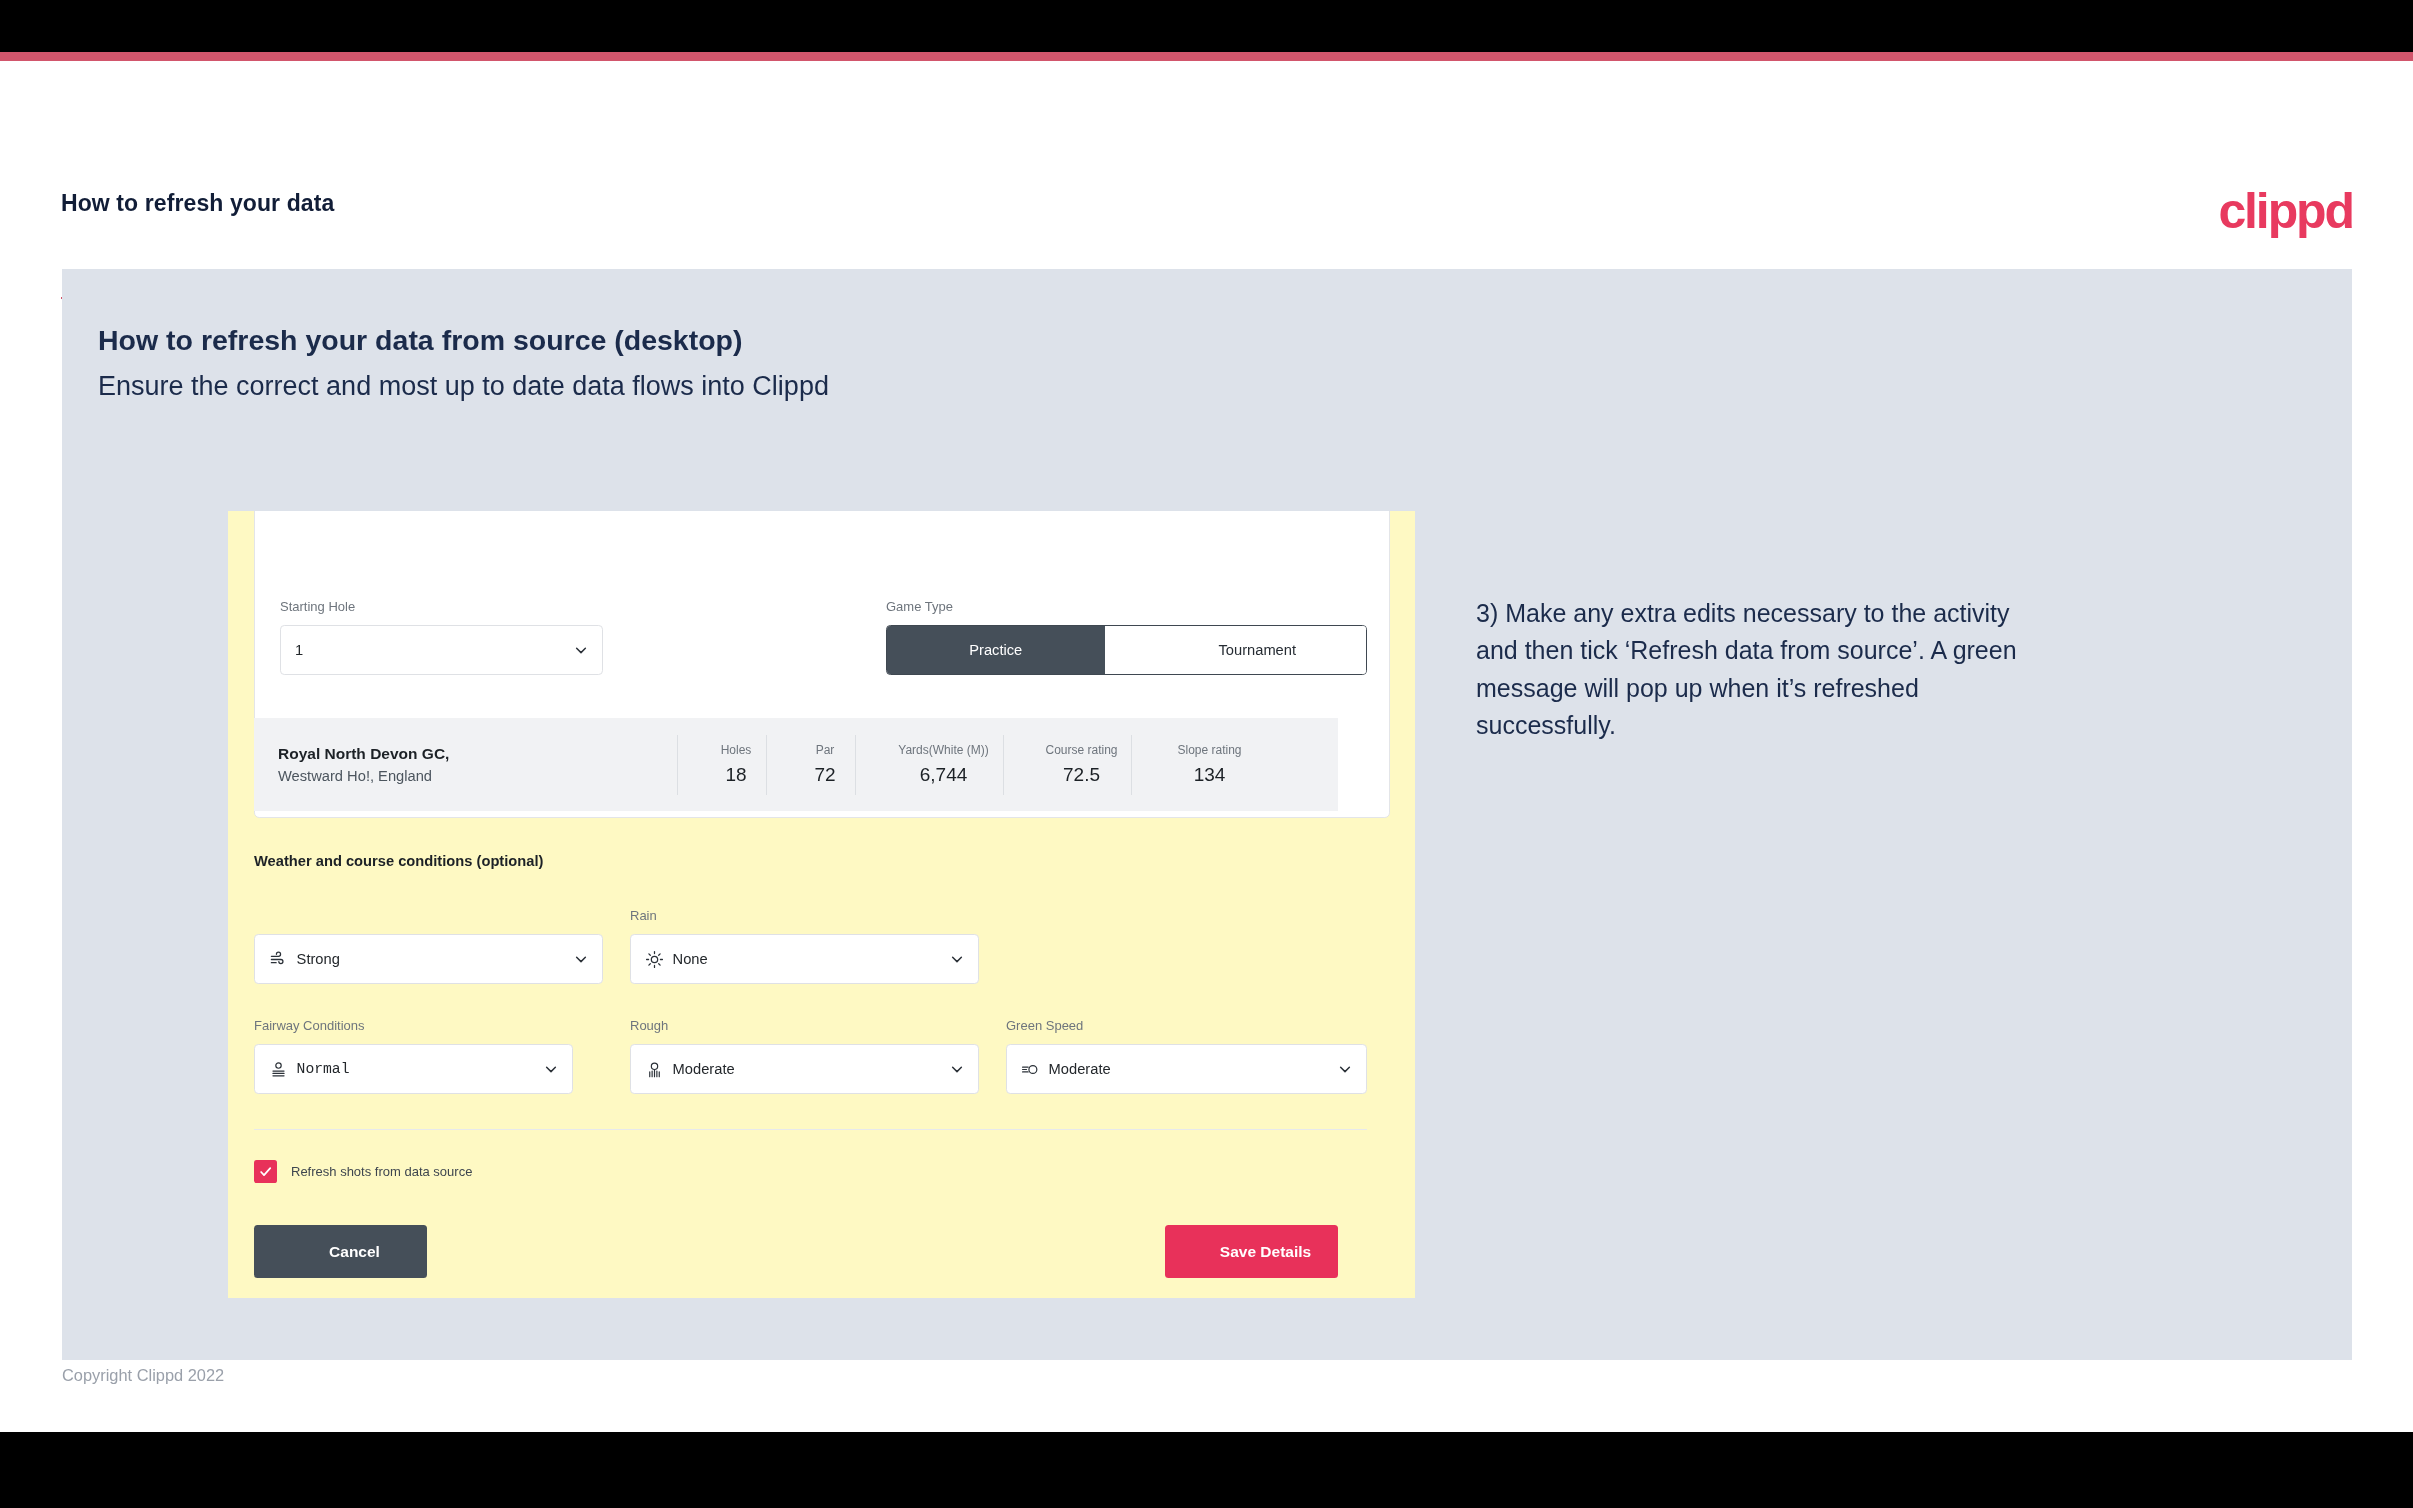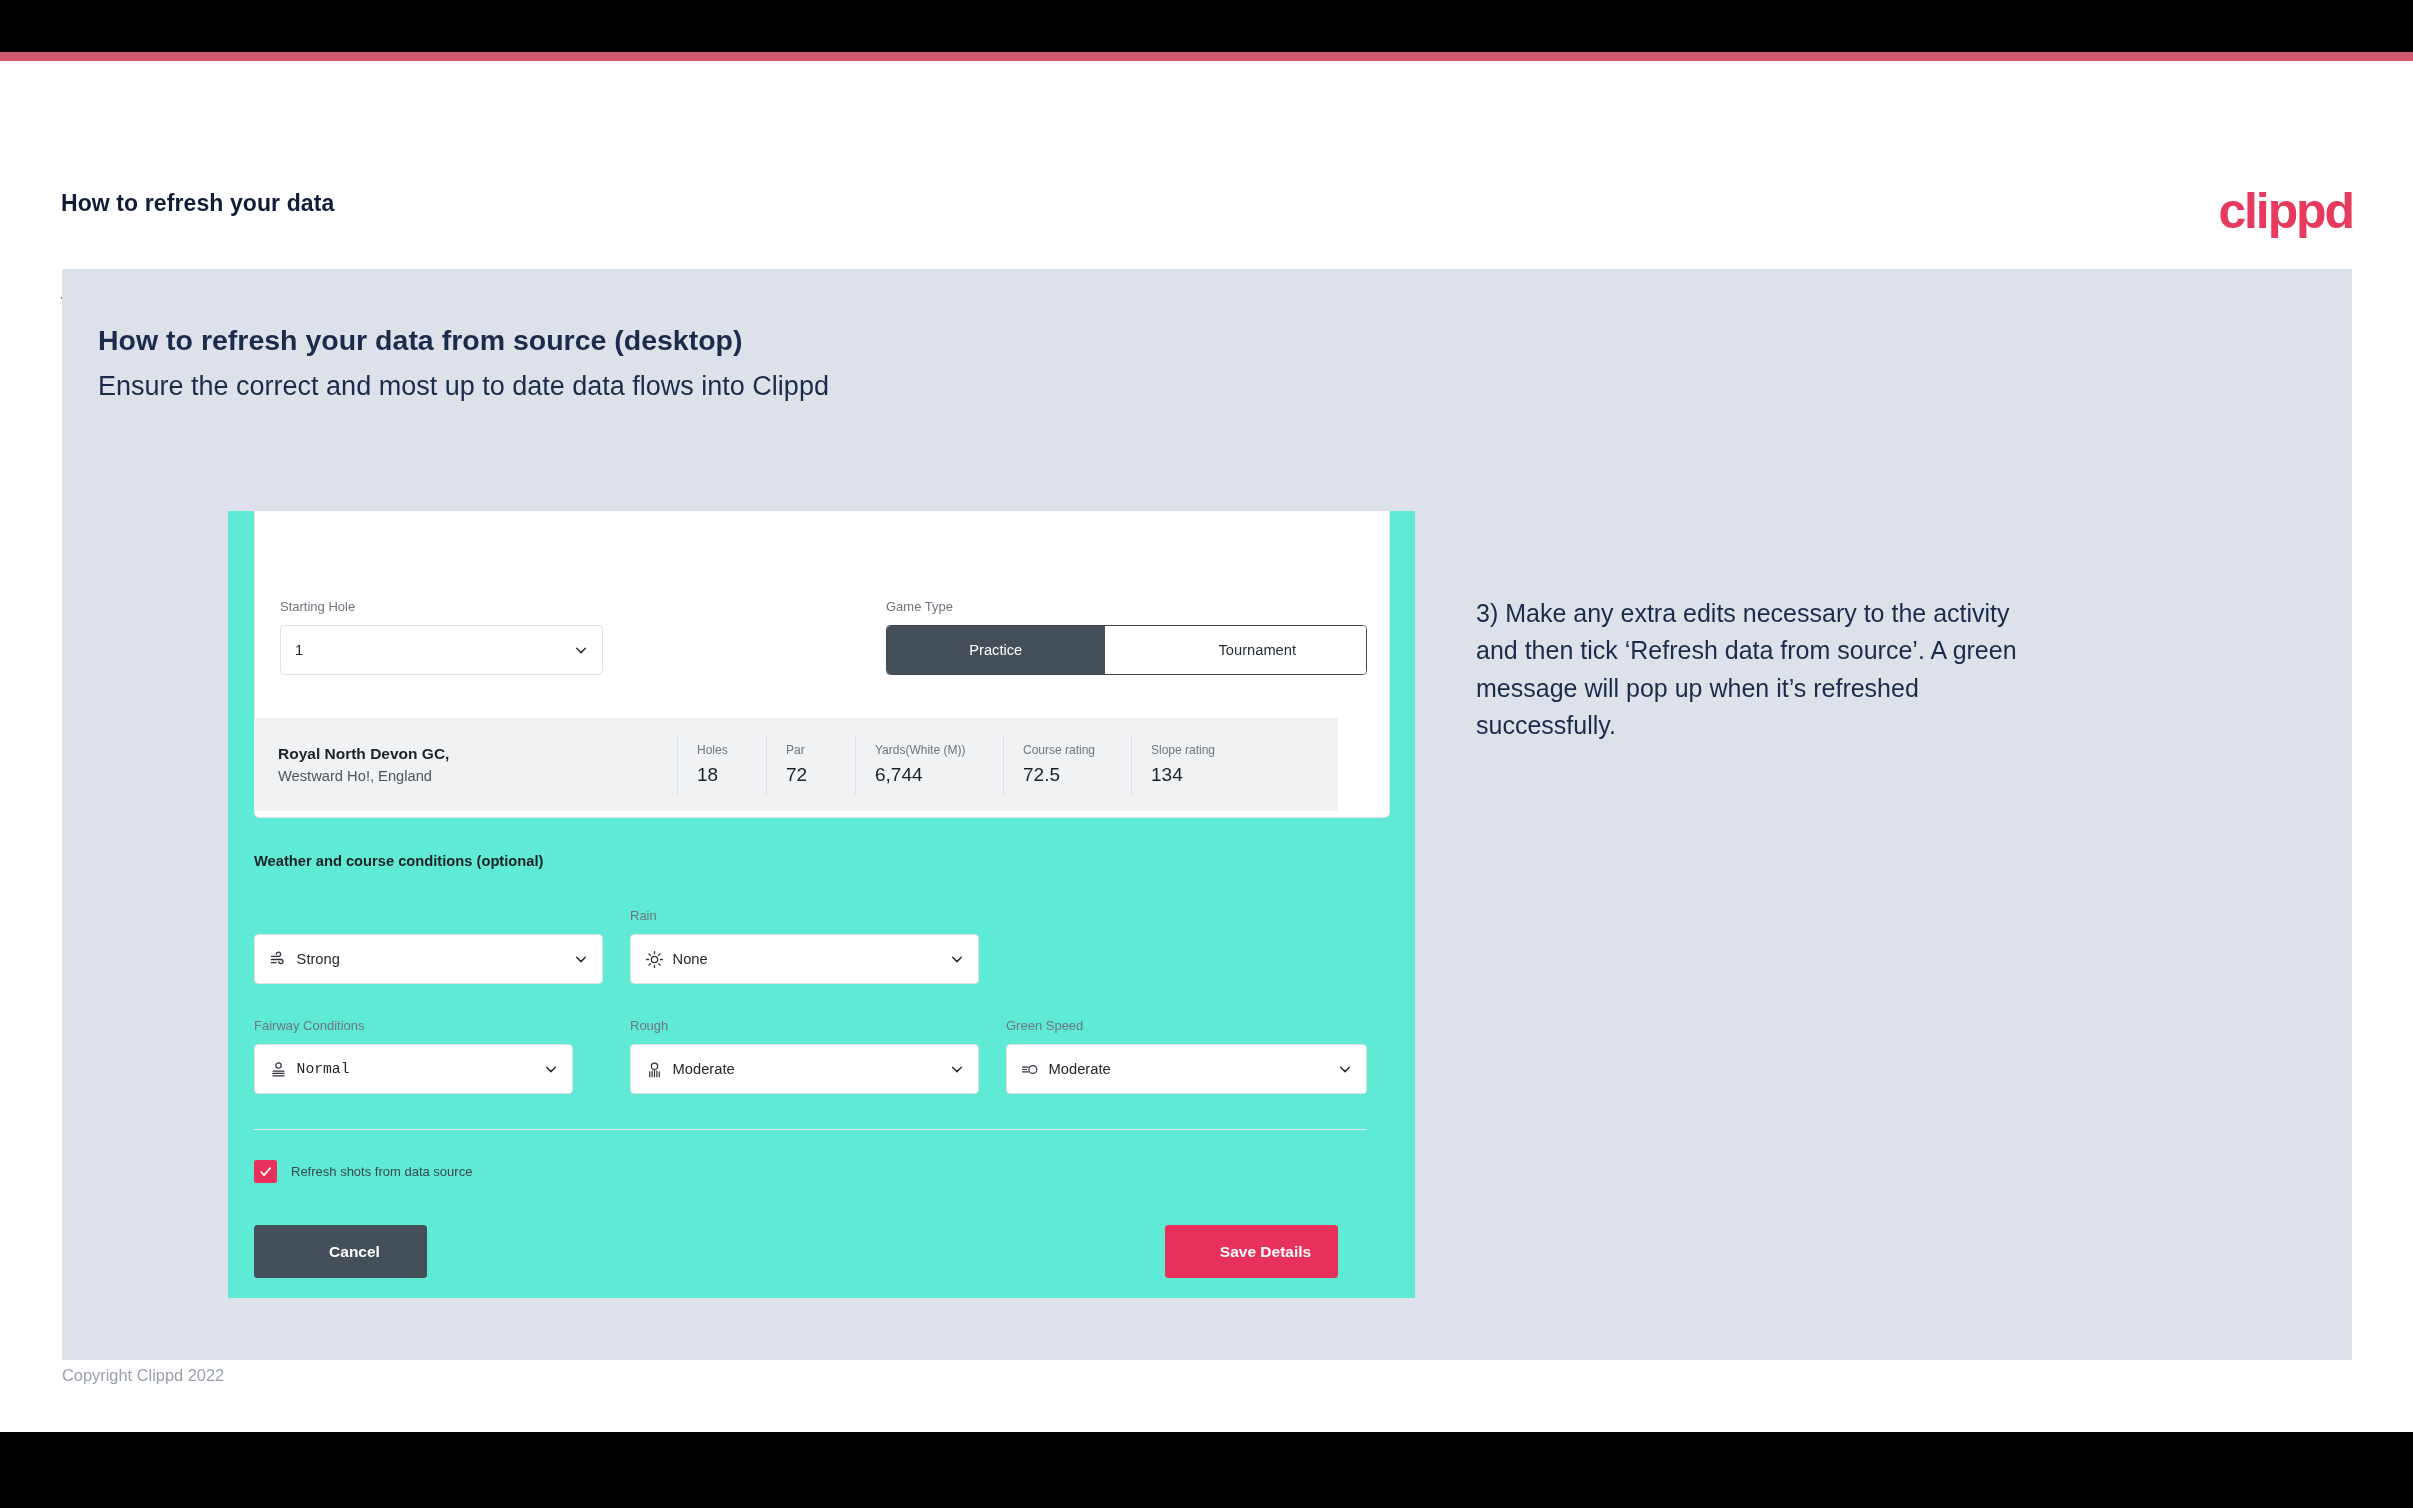--- a/index.html
+++ b/index.html
@@ -58,21 +58,21 @@
   }
   .panel-subtitle {
     position: absolute; left: 98px; top: 371px;
     font-size: 27px; font-weight: normal; color: #1b2b4b;
   }
 
   
   .app-card {
     position: absolute; left: 228px; top: 511px;
     width: 1187px; height: 787px;
-    background: #5eead4;
+    background: #fef9c3;
     overflow: hidden;
   }
 
   
   .form-section {
     position: absolute; left: 26px; top: -31px;
     width: 1136px; height: 338px;
     border: 0.9px solid #e3e5e8;
     border-radius: 5.2px;
     background: #ffffff;
@@ -127,21 +127,21 @@
   .course-strip {
     position: absolute; left: 26px; top: 207px;
     width: 1084px; height: 93px;
     background: #f1f2f4;
     display: flex; align-items: center;
   }
   .course-name-wrap { padding-left: 24px; width: 423px; }
   .course-name { font-size: 15.5px; font-weight: bold; color: #1c2126; line-height: 1.5; }
   .course-loc { font-size: 14.7px; color: #4c555e; line-height: 1.5; }
   .stat {
-    width: 89px; text-align: left; padding-left: 19px;
+    width: 89px; text-align: center; padding-left: 28px;
     border-left: 0.9px solid #dcdfe3; height: 60px;
     display: flex; flex-direction: column; justify-content: center;
   }
   .stat.wide { width: 128px; }
   .stat.xwide { width: 148px; }
   .stat-label { font-size: 12px; color: #6e757d; margin-bottom: 7px; }
   .stat-value { font-size: 19px; color: #1c2126; }
 
   
   .section-heading {

